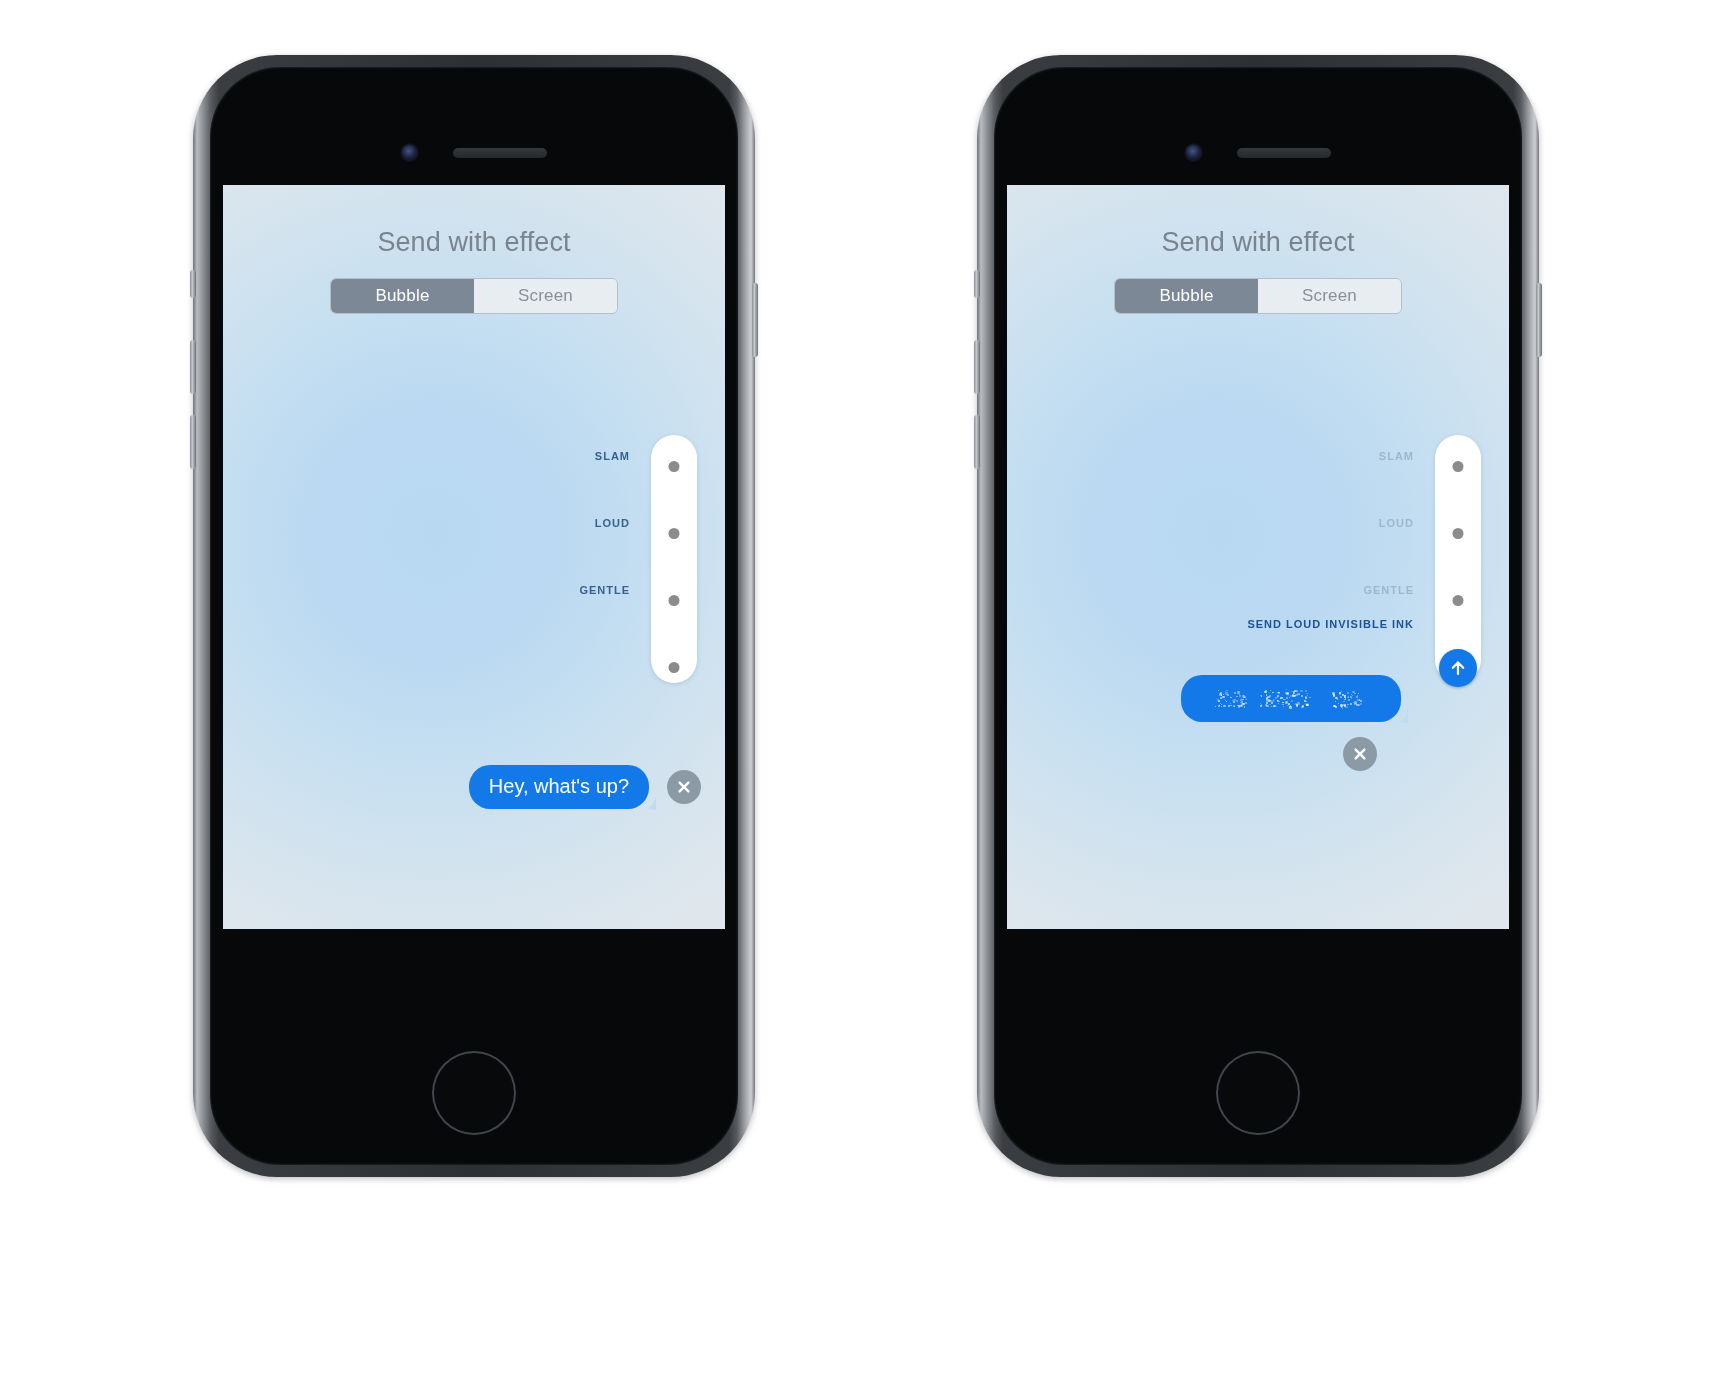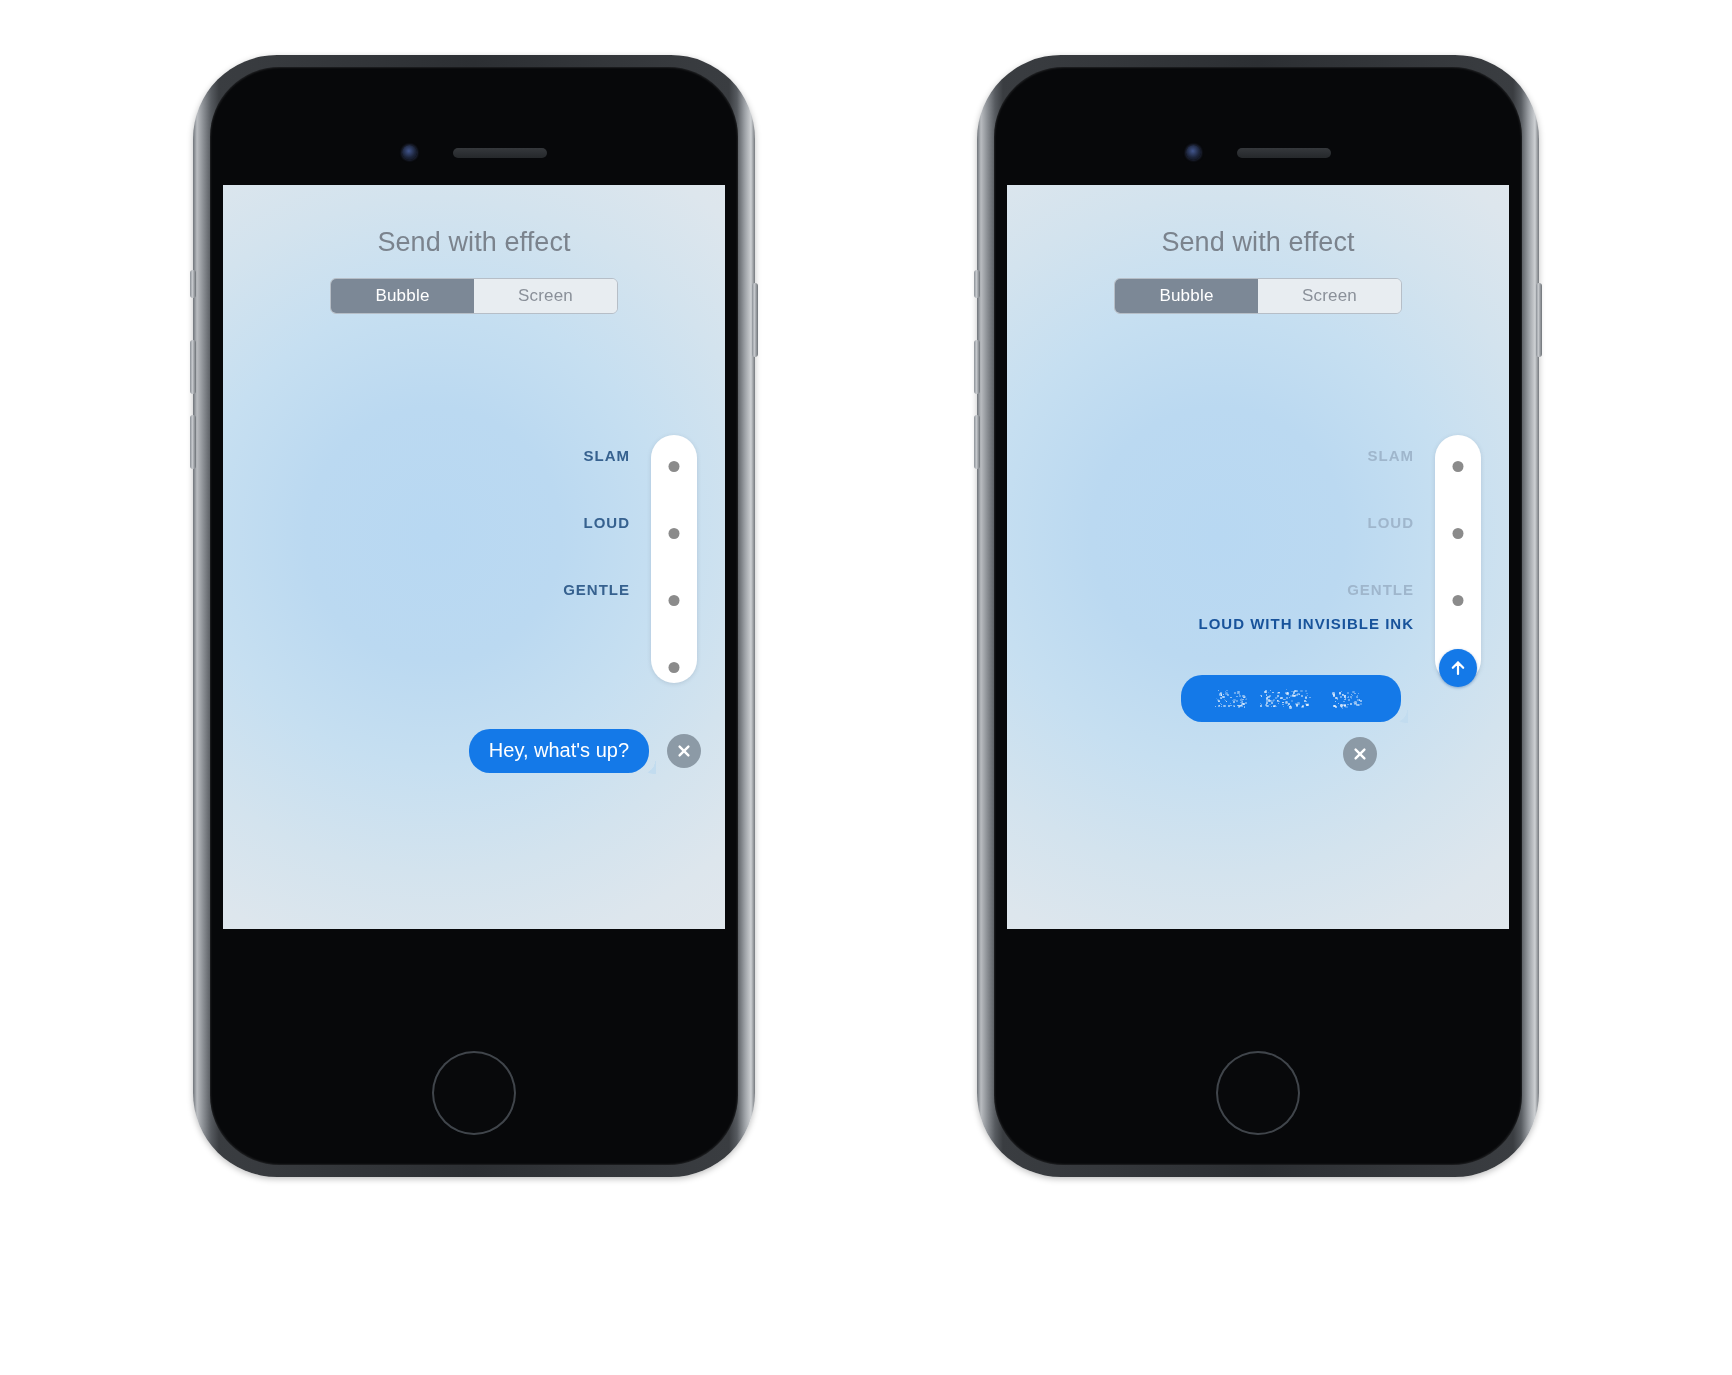--- a/index.html
+++ b/index.html
@@ -177,21 +177,21 @@
   }
 
   .effect-labels {
     position: absolute;
     right: 95px;
     top: 0;
     width: 330px;
     text-align: right;
   }
   .effect-label {
-    font-size: 15px;
+    font-size: 11px;
     font-weight: bold;
     letter-spacing: 1.0px;
     color: #36618f;
     height: 67px;
     line-height: 18px;
   }
   .effect-label.dim { color: #9fb6cc; }
   .effect-label.active { color: #18539b; }
   .effect-label.ink-row { height: 34px; }
 
@@ -243,21 +243,21 @@
     position: absolute;
     left: 0;
     right: 0;
     display: flex;
     align-items: center;
     justify-content: flex-end;
     gap: 18px;
     padding-right: 24px;
     box-sizing: border-box;
   }
-  .message-row.left-phone { top: 544px; align-items: center; }
+  .message-row.left-phone { top: 580px; align-items: center; }
   .message-row.right-phone { top: 490px; padding-right: 108px; }
 
   .bubble {
     position: relative;
     background: #1479e8;
     border-radius: 21px;
     padding: 10px 20px 11px;
     color: #ffffff;
     font-size: 20px;
     white-space: nowrap;
@@ -396,21 +396,21 @@
         <div class="segmented">
           <div class="seg selected">Bubble</div>
           <div class="seg unselected">Screen</div>
         </div>
 
         <div class="effects-area">
           <div class="effect-labels">
             <div class="effect-label dim">SLAM</div>
             <div class="effect-label dim">LOUD</div>
             <div class="effect-label dim ink-row">GENTLE</div>
-            <div class="effect-label active">LOUD WITH INVISIBLE INK</div>
+            <div class="effect-label active">SEND LOUD INVISIBLE INK</div>
           </div>
 
           <div class="dot-pill">
             <span class="pill-dot d1"></span>
             <span class="pill-dot d2"></span>
             <span class="pill-dot d3"></span>
             <div class="send-btn">
               <svg width="22" height="22" viewBox="0 0 22 22">
                 <path d="M11 17 L11 6 M11 5.4 L5.8 10.8 M11 5.4 L16.2 10.8" stroke="#ffffff" stroke-width="2.2" stroke-linecap="round" stroke-linejoin="round" fill="none"></path>
               </svg>

